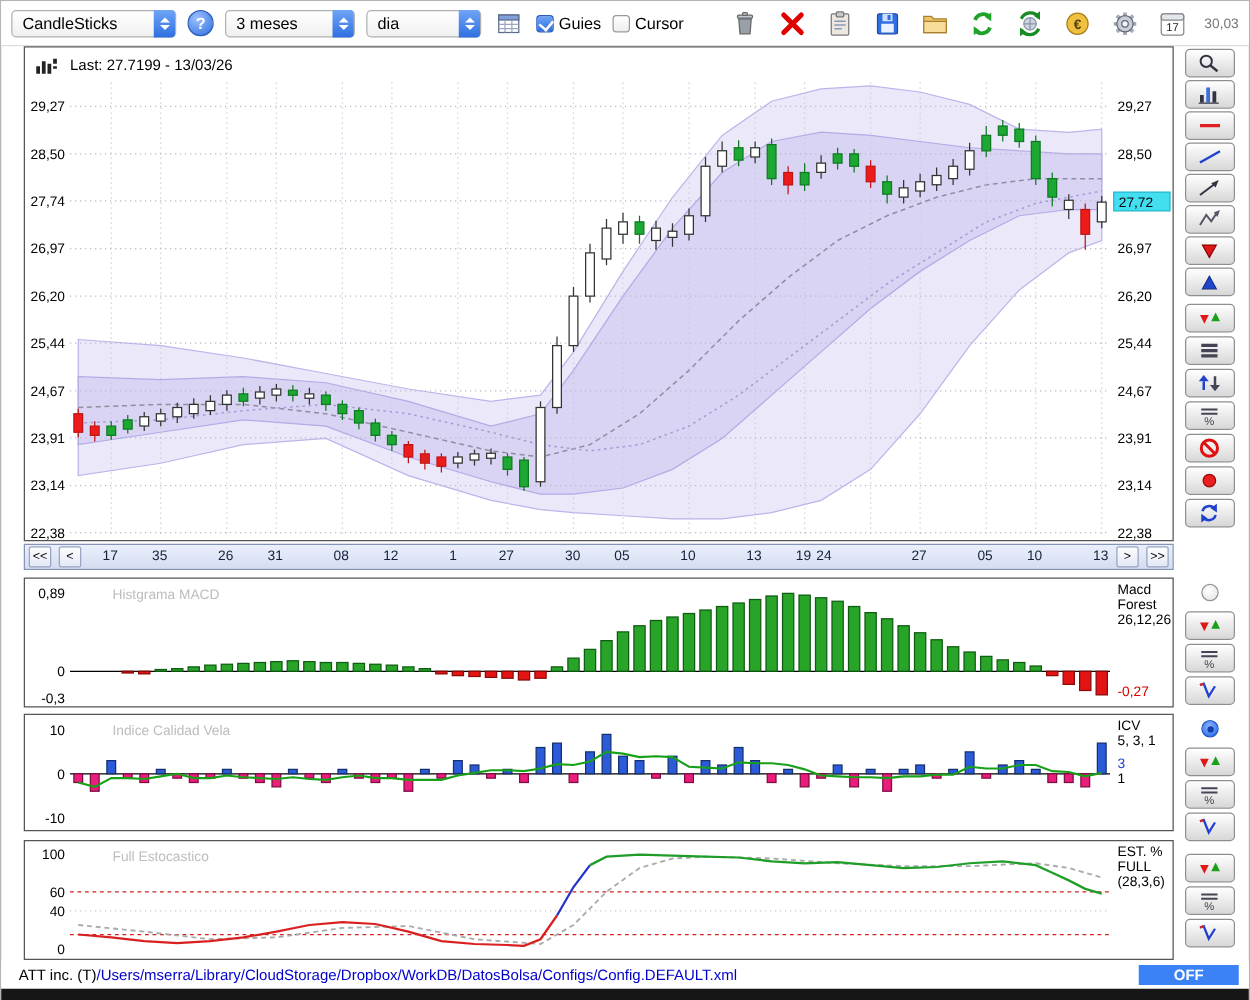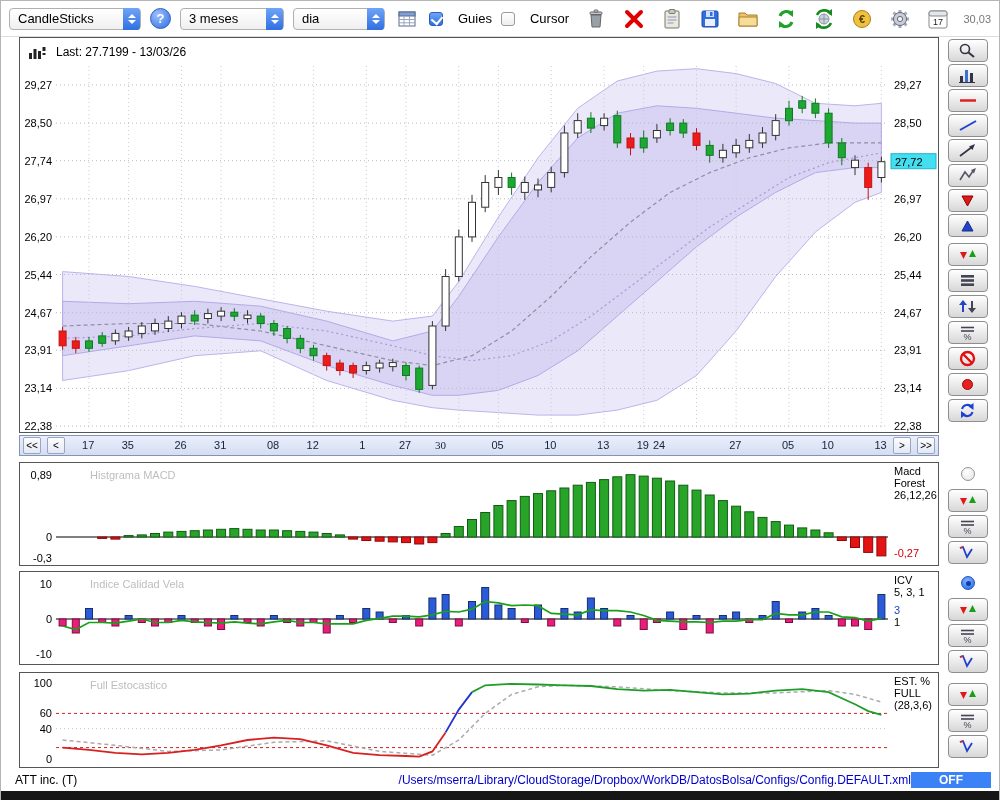--- a/index.html
+++ b/index.html
@@ -8,21 +8,21 @@
 .app{width:1000px;height:800px;display:flex;flex-direction:column;background:#fff;border:1px solid #b5b5b5}
 
 .toolbar{height:36px;flex:0 0 auto;display:flex;align-items:center;gap:9px;padding:0 8px;background:#fff;border-bottom:1px solid #ddd}
 .select{display:inline-flex;align-items:center;height:22px;border:1px solid #b0b0b0;border-radius:4px;background:linear-gradient(#fff,#f0f0f0);font-size:13px;cursor:default}
 .sel-label{padding:0 8px;white-space:nowrap}
 .stepper{width:17px;height:22px;margin-left:auto;border-radius:0 3px 3px 0;background:linear-gradient(#6fa5f7,#2f6fe0);display:flex;flex-direction:column;align-items:center;justify-content:center;gap:2px}
 .stepper i{display:block;width:0;height:0;border-left:4px solid transparent;border-right:4px solid transparent}
 .stepper .up{border-bottom:4px solid #fff}
 .stepper .dn{border-top:4px solid #fff}
 .help{width:21px;height:21px;border-radius:50%;border:1px solid #2a5bb8;background:radial-gradient(circle at 35% 30%,#9cc0ff,#2f6fe0);color:#fff;font-weight:bold;font-size:13px;display:flex;align-items:center;justify-content:center;cursor:default}
-.cb{display:inline-flex;align-items:center;gap:15px;font-size:13px;cursor:default}
+.cb{display:inline-flex;align-items:center;gap:4px;font-size:13px;cursor:default}
 .cbbox{width:14px;height:14px;border:1px solid #9a9a9a;border-radius:3px;background:linear-gradient(#fff,#eee);position:relative}
 .cbbox.checked{background:linear-gradient(#6fa5f7,#2f6fe0);border-color:#2a5bb8}
 .cbbox.checked::after{content:"";position:absolute;left:3px;top:1.5px;width:6px;height:8px;border-right:2px solid #fff;border-bottom:2px solid #fff;transform:rotate(40deg)}
 .tool-icons{margin-left:auto;display:flex;align-items:center;gap:12px}
 .tico{width:26px;height:26px;border:none;background:transparent;display:flex;align-items:center;justify-content:center;cursor:default}
 .corner{font-size:11px;color:#777;margin-left:3px}
 
 .content{flex:1;display:flex;align-items:flex-start}
 .charts{margin-left:18px;width:920px}
 .main-panel{height:396px;border:1px solid #555;position:relative;background:#fff}
@@ -42,21 +42,21 @@
 svg text.ttl{font-size:11px;fill:#bdbdbd;font-family:"Liberation Sans",sans-serif}
 
 .sidebar{width:60px;height:732px;position:relative;flex:0 0 auto}
 .sb{position:absolute;left:9px;width:40px;height:23px;border:1px solid #8e8e8e;border-radius:4px;background:linear-gradient(#ffffff,#d7d7d7);display:flex;align-items:center;justify-content:center;cursor:default;padding:0}
 .radio{position:absolute;left:22px;width:14px;height:14px;border-radius:50%;border:1px solid #949494;background:radial-gradient(circle at 40% 35%,#fff,#e3e3e3)}
 .radio.checked{border-color:#1d54c4;background:radial-gradient(circle at 45% 35%,#8cb4ff,#1e62e8)}
 .radio.checked::after{content:"";display:block;width:5px;height:5px;border-radius:50%;background:#0d3fa8;margin:3.5px auto}
 
 .statusbar{height:22px;flex:0 0 auto;display:flex;align-items:center;padding:0 6px;background:#fff}
 .att{font-size:12px;margin-left:8px;white-space:nowrap}
-.path{flex:1;text-align:right;font-size:12px;color:#0000cc;white-space:nowrap;overflow:hidden}
+.path{flex:1;text-align:left;font-size:12px;color:#0000cc;white-space:nowrap;overflow:hidden}
 .off{background:#3b82f6;color:#fff;font-weight:bold;font-size:12px;padding:1px 28px;margin-right:2px}
 .bottom-strip{height:10px;background:#161616;flex:0 0 auto}
 </style>
 </head>
 <body>
 
 <div class="app">
 
   <div class="toolbar">
     <div class="select" style="width:132px">
@@ -381,21 +381,21 @@
       <div class="nav-bar">
         <div id="navDates">
             <span class="navdate" style="left: 62.0159px;">17</span>
             <span class="navdate" style="left: 101.635px;">35</span>
             <span class="navdate" style="left: 154.46px;">26</span>
             <span class="navdate" style="left: 194.079px;">31</span>
             <span class="navdate" style="left: 246.905px;">08</span>
             <span class="navdate" style="left: 286.524px;">12</span>
             <span class="navdate" style="left: 339.349px;">1</span>
             <span class="navdate" style="left: 378.968px;">27</span>
-            <span class="navdate" style="left: 415px; font-family: Liberation Serif, serif;">30</span>
+            <span class="navdate" style="left: 432px;">30</span>
             <span class="navdate" style="left: 471.413px;">05</span>
             <span class="navdate" style="left: 524.238px;">10</span>
             <span class="navdate" style="left: 577.063px;">13</span>
             <span class="navdate" style="left: 616.683px;">19</span>
             <span class="navdate" style="left: 633px; text-align: center;">24</span>
             <span class="navdate" style="left: 709.127px;">27</span>
             <span class="navdate" style="left: 761.952px;">05</span>
             <span class="navdate" style="left: 801.571px;">10</span>
             <span class="navdate" style="left: 854.397px;">13</span>
           </div>

